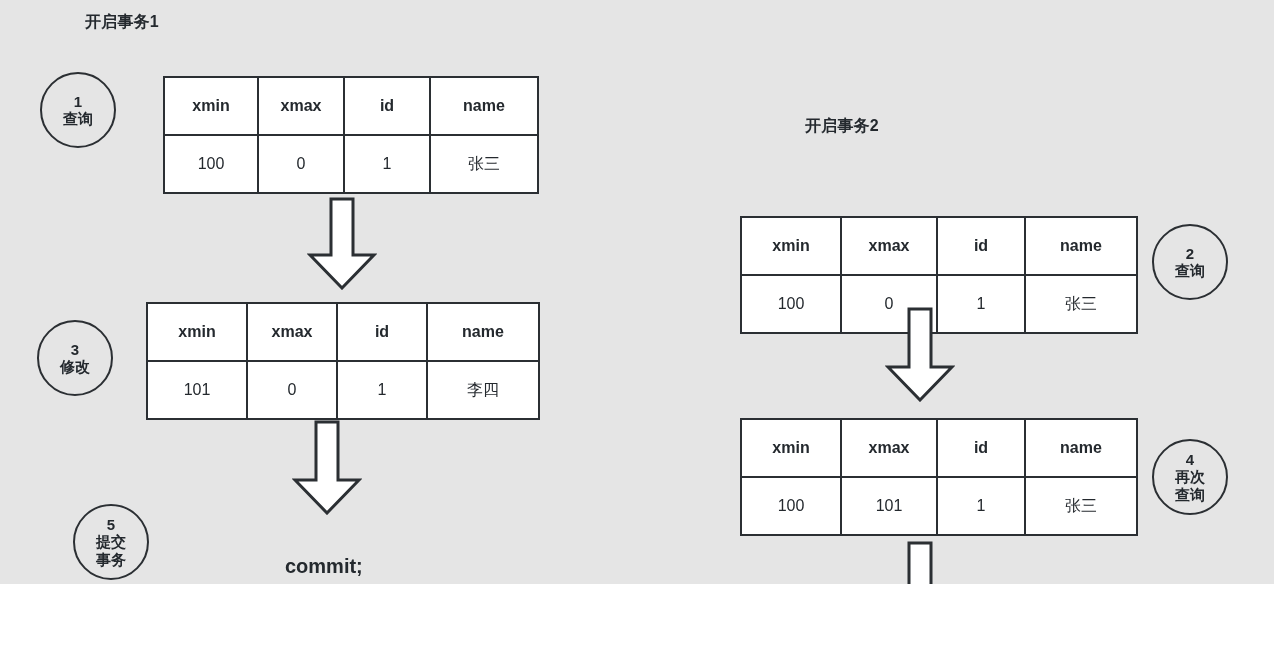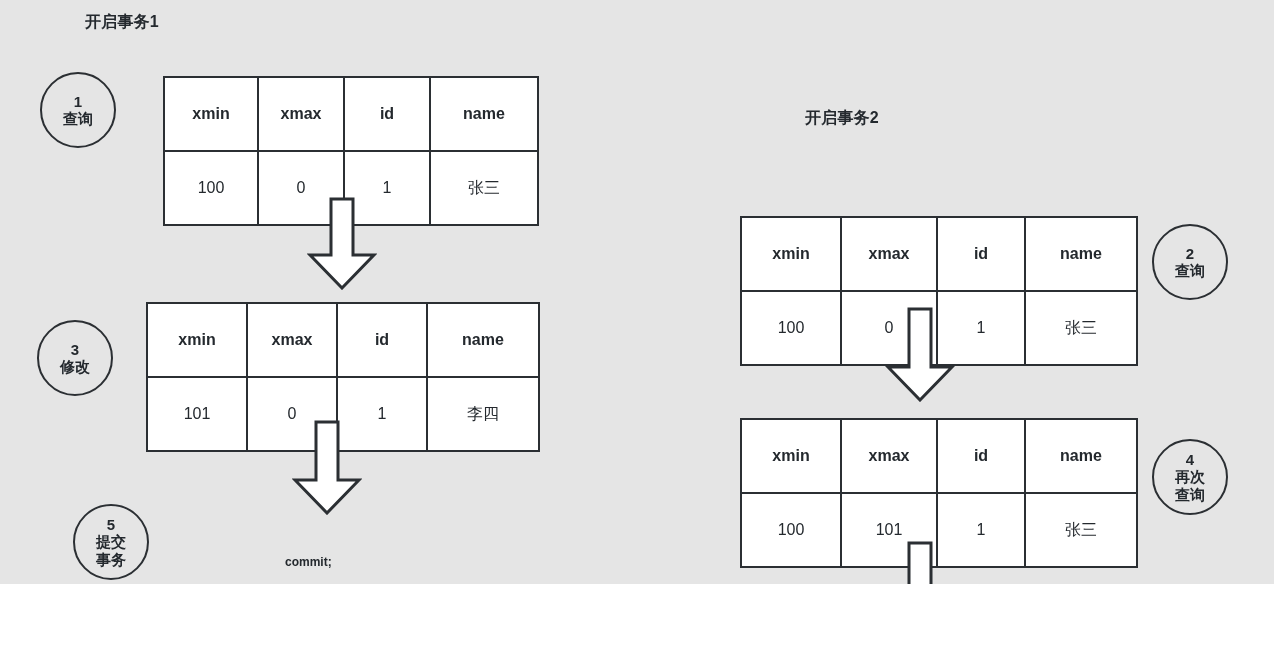--- a/index.html
+++ b/index.html
@@ -33,21 +33,21 @@
     table-layout: fixed;
     background: #ffffff;
   }
   .dtable td {
     border: 2px solid #2b2f33;
     text-align: center;
     vertical-align: middle;
     font-size: 16px;
     font-weight: bold;
     color: #24292e;
-    padding: 12px;
+    padding: 4px;
     height: 48px;
   }
   .dtable .row-head td { font-weight: bold; }
   .dtable .row-body td { font-weight: normal; }
 
   
   .dtable.clipped td { height: 48px; }
 
   
   .circle {
@@ -72,21 +72,21 @@
 
   
   .arrow {
     position: absolute;
   }
   .arrow svg { display: block; }
 
   
   .plain-text {
     position: absolute;
-    font-size: 12px;
+    font-size: 20px;
     font-weight: bold;
     color: #24292e;
     white-space: nowrap;
   }
 </style>
 </head>
 <body>
 
 <div id="canvas">
 
@@ -161,21 +161,21 @@
   </div>
 
   <div class="circle" style="left:73px; top:504px;">
     <span>5</span>
     <span>提交</span>
     <span>事务</span>
   </div>
 
   <div class="plain-text" style="left:285px; top:555px;">commit;</div>
 
-  <div class="heading" style="left:805px; top:108px;">开启事务2</div>
+  <div class="heading" style="left:805px; top:116px;">开启事务2</div>
 
   <table class="dtable" style="left:740px; top:216px; width:396px;">
     <colgroup>
       <col style="width:100px">
         <col style="width:96px">
         <col style="width:88px">
         <col style="width:112px">
     </colgroup>
     <tbody>
       <tr class="row-head">

